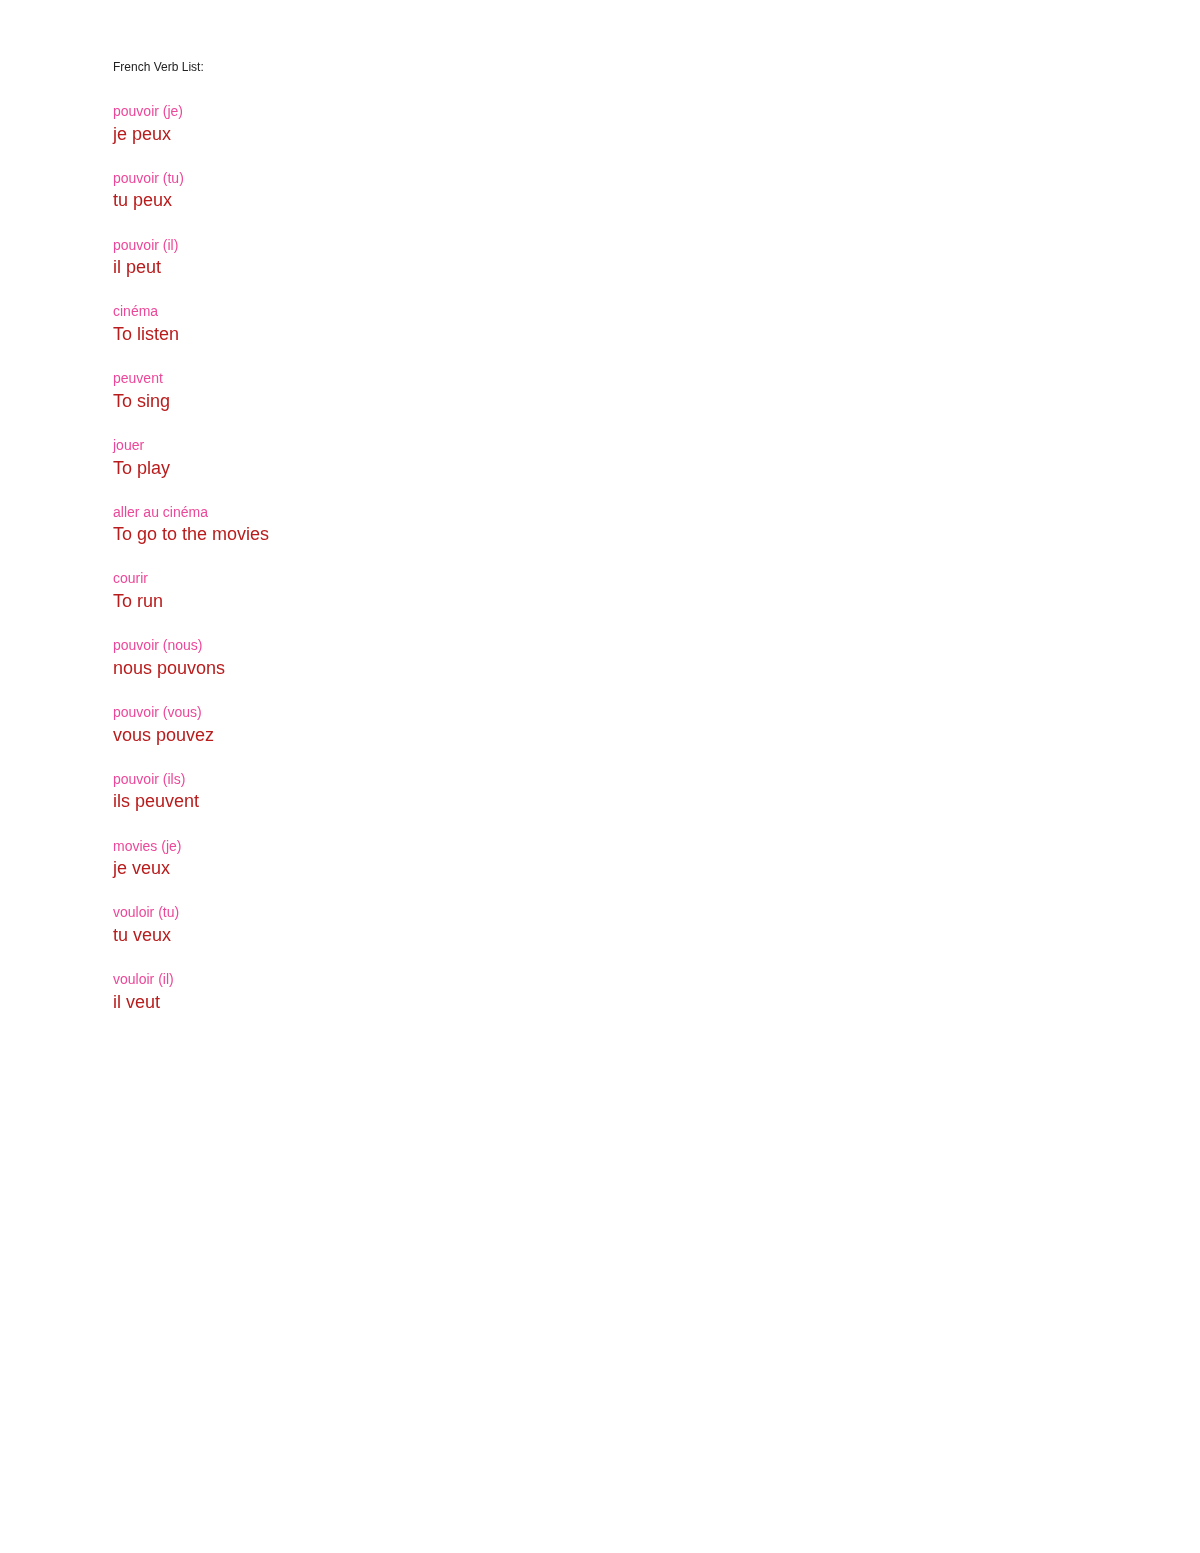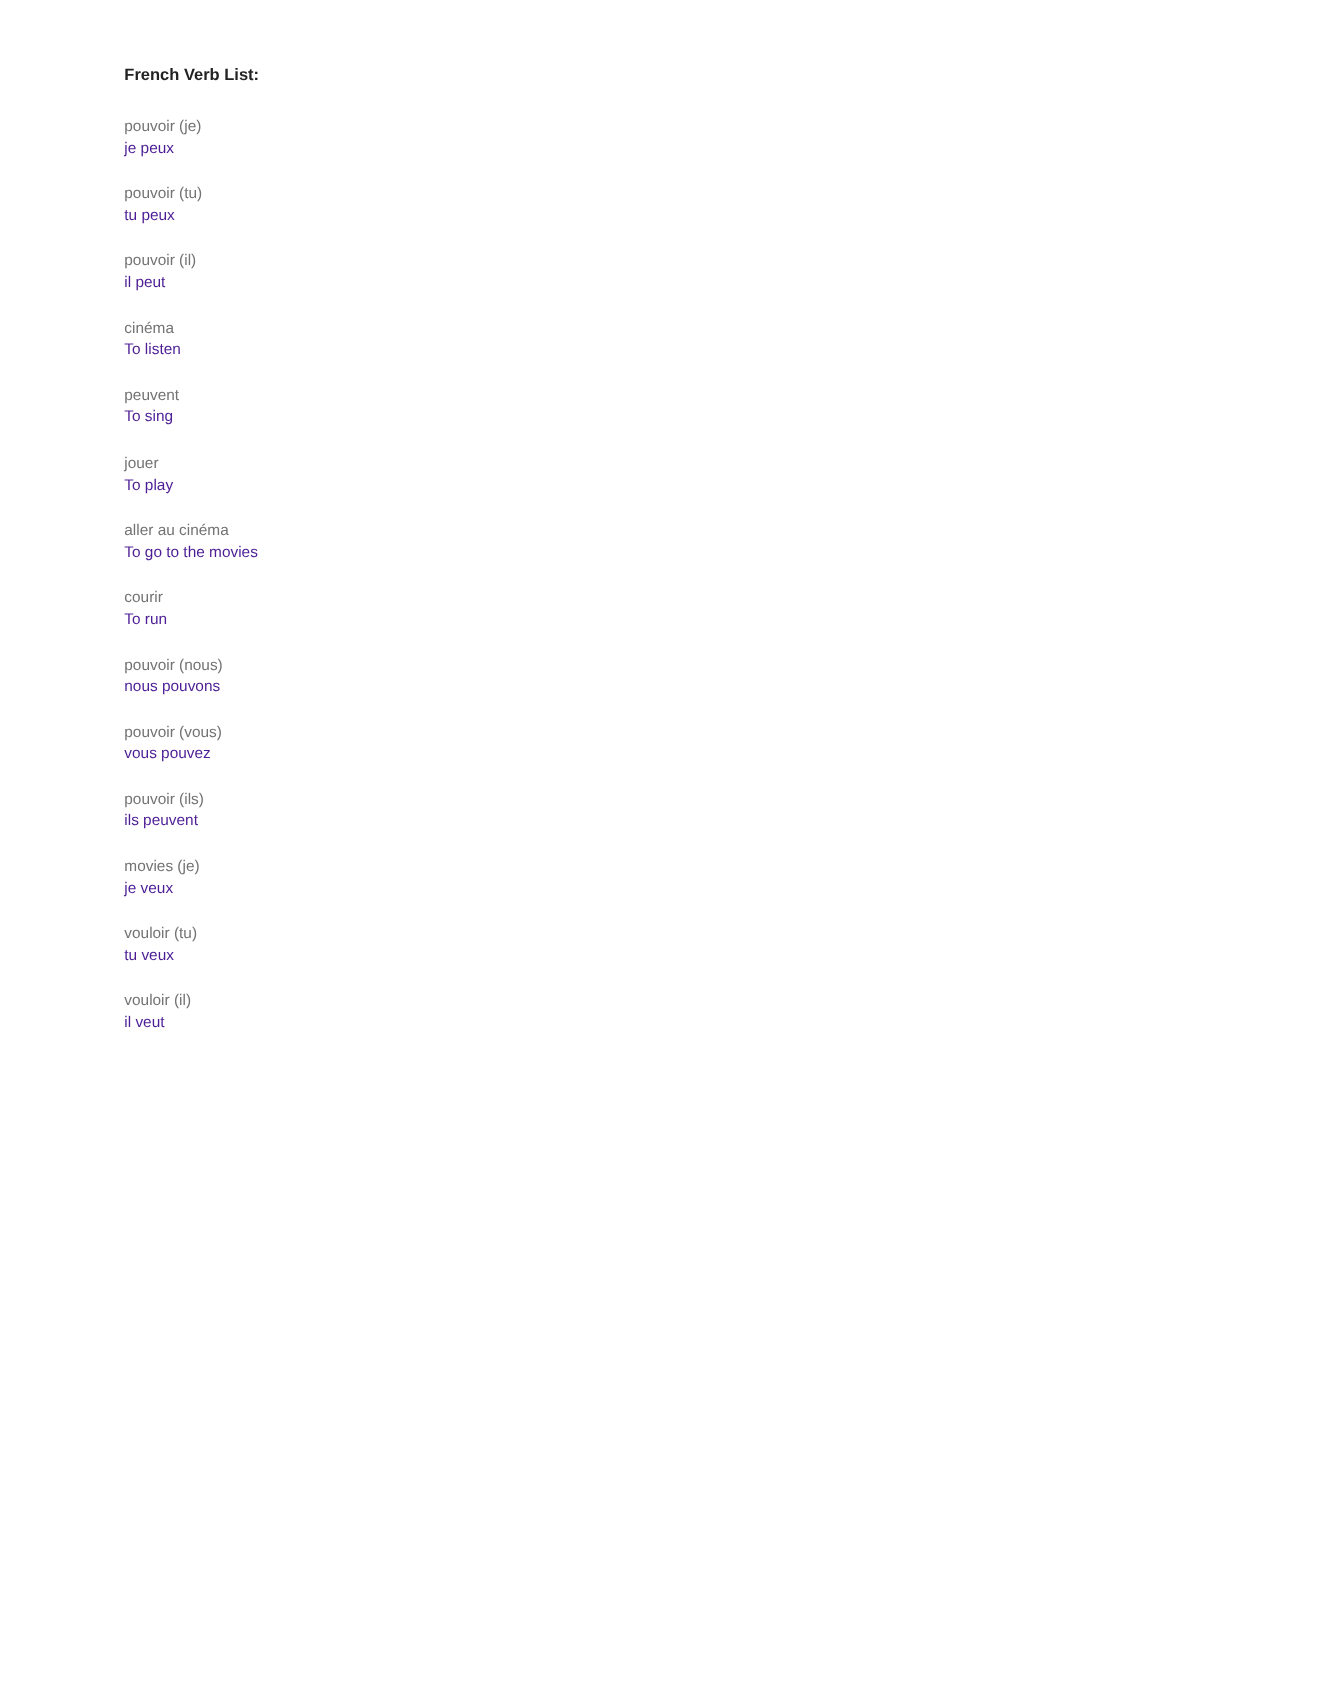--- a/index.html
+++ b/index.html
@@ -12,39 +12,39 @@
       background-color: #ffffff;
       font-family: Arial, sans-serif;
       font-size: 14px;
       color: #222222;
       width: 1200px;
       min-height: 1553px;
       padding: 60px 0 60px 113px;
     }
 
     .page-title {
-      font-size: 15px;
-      font-weight: bold;
+      font-size: 12px;
+      font-weight: normal;
       margin-bottom: 28px;
     }
 
     .verb-entry {
       margin-bottom: 22px;
     }
 
     .verb-french {
       font-size: 14px;
-      color: #737373;
+      color: #ec4899;
       display: block;
       line-height: 1.4;
     }
 
     .verb-english {
-      font-size: 14px;
-      color: #4c1d95;
+      font-size: 18px;
+      color: #b91c1c;
       display: block;
       line-height: 1.4;
     }
   </style>
 </head>
 <body>
 
 <h1 class="page-title">French Verb List:</h1>
 
 <div id="verb-list">

